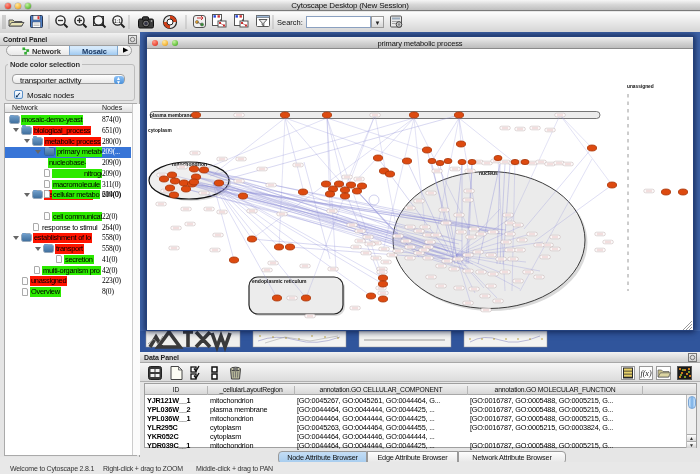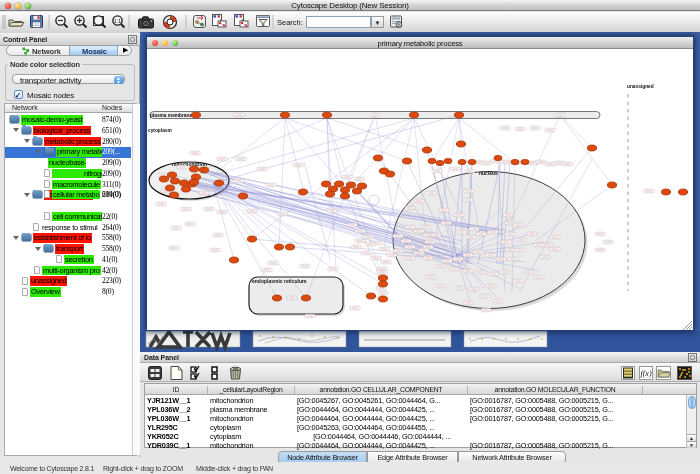--- a/index.html
+++ b/index.html
@@ -908,25 +908,26 @@
 <div class="drow" style="top:29.5px;">
             <div class="dcell" style="left:2px;width:60px;font-weight:bold;">YPL036W__1</div>
             <div class="dcell" style="left:65px;width:84px;">mitochondrion</div>
             <div class="dcell" style="left:152px;width:170px;">[GO:0044464, GO:0044444, GO:0044425, ...</div>
             <div class="dcell" style="left:325px;width:172px;">[GO:0016787, GO:0005488, GO:0005215, G...</div>
           </div>
 <div class="drow" style="top:38.5px;">
             <div class="dcell" style="left:2px;width:60px;font-weight:bold;">YLR295C</div>
             <div class="dcell" style="left:65px;width:84px;">cytoplasm</div>
             <div class="dcell" style="left:152px;width:170px;">[GO:0045263, GO:0044464, GO:0044455, ...</div>
+            <div class="dcell" style="left:325px;width:172px;">[GO:0016787, GO:0005215, GO:0003824, G...</div>
           </div>
 <div class="drow" style="top:47.5px;">
             <div class="dcell" style="left:2px;width:60px;font-weight:bold;">YKR052C</div>
             <div class="dcell" style="left:65px;width:84px;">cytoplasm</div>
-            <div class="dcell" style="left:152px;width:170px;text-align:center;">[GO:0044464, GO:0044446, GO:0044444, ...</div>
+            <div class="dcell" style="left:152px;width:170px;">[GO:0044464, GO:0044446, GO:0044444, ...</div>
           </div>
 <div class="drow" style="top:56.5px;">
             <div class="dcell" style="left:2px;width:60px;font-weight:bold;">YDR039C__1</div>
             <div class="dcell" style="left:65px;width:84px;">mitochondrion</div>
             <div class="dcell" style="left:152px;width:170px;">[GO:0044464, GO:0044444, GO:0044425, ...</div>
             <div class="dcell" style="left:325px;width:172px;">[GO:0016787, GO:0005488, GO:0005215, G...</div>
           </div>
         </div>
       <div id="dvscroll">
           <div style="position:absolute;left:1px;top:1px;width:8px;height:13px;border-radius:4px;background:linear-gradient(90deg,#cfe6fb,#76aee6 50%,#cfe6fb);border:0.5px solid #7aa5d4;"></div>

